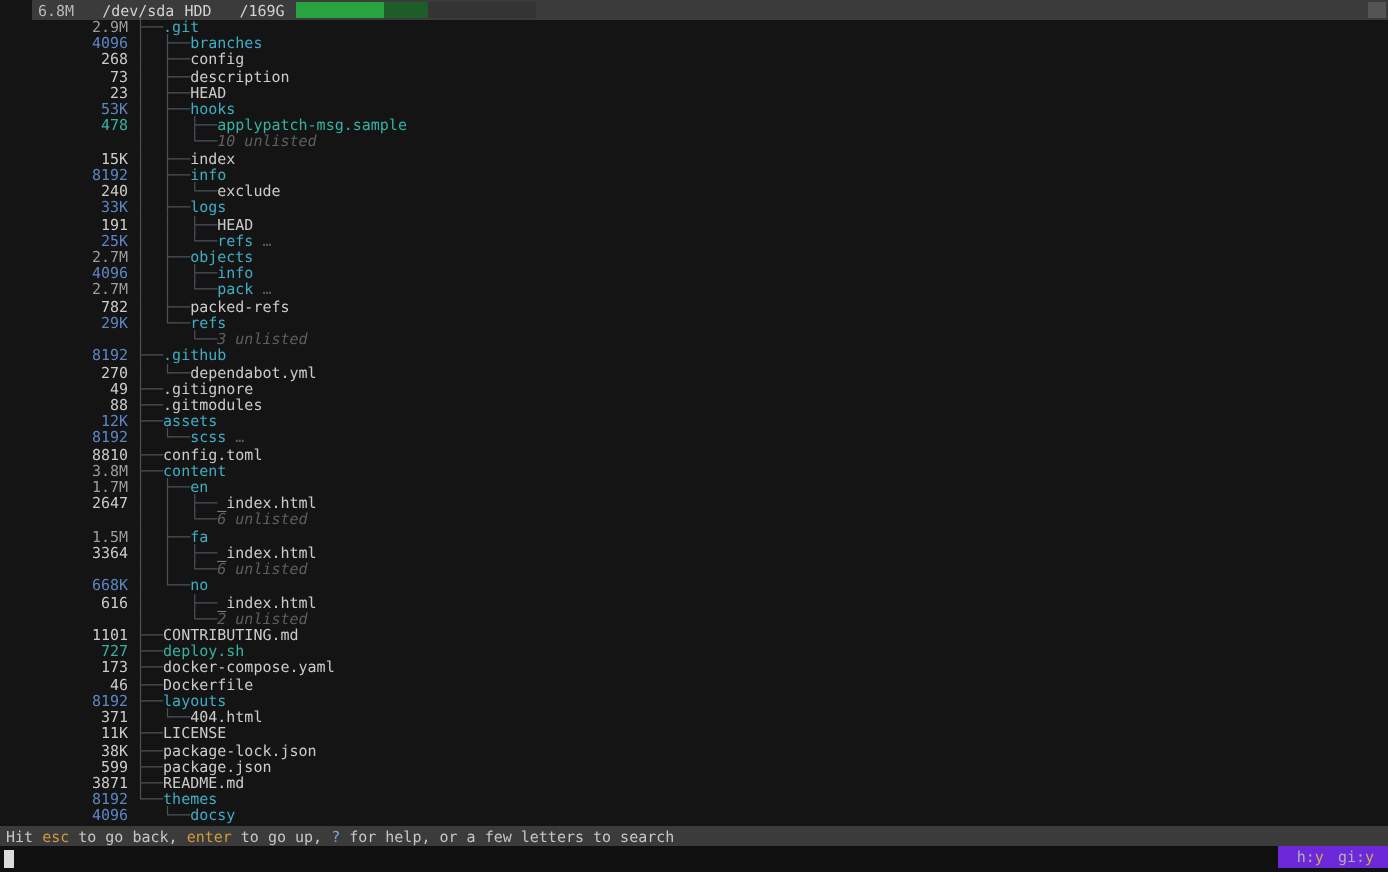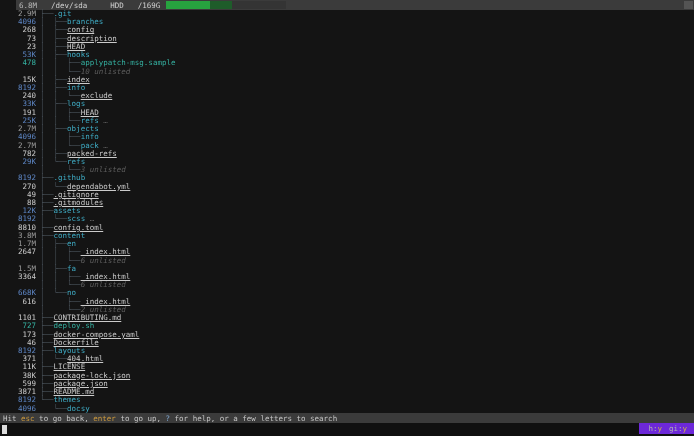--- a/index.html
+++ b/index.html
@@ -11,37 +11,37 @@
     -webkit-font-smoothing:antialiased;
   }
   
   .header{
     position:absolute;top:0;left:16px;right:0;height:10px;
     background:#3b3b3b;display:flex;align-items:center;white-space:pre;
   }
   .h-size{color:#b9b9b9;padding-left:3px;}
   .h-path{color:#e0e0e0;font-weight:bold;margin-left:5px;}
   .h-dev{color:#d2d2d2;margin-left:14px;}
-  .h-disk{color:#d2d2d2;margin-left:23px;text-align:right;}
+  .h-disk{color:#d2d2d2;margin-left:5px;text-align:right;}
   .h-cap{color:#d2d2d2;margin-left:14px;}
   .gauge{position:relative;margin-left:6px;height:8px;width:120px;background:#343434;display:flex;}
   .gfill1{height:8px;background:#27a33f;}
   .gfill2{height:8px;background:#1e5c2a;}
   .sb-thumb{position:absolute;right:1px;top:1px;width:9px;height:8px;background:#545454;}
   
   .tree{position:absolute;top:10px;left:0;right:0;}
-  .row{display:flex;height:8.22px;line-height:8.4px;white-space:pre;align-items:flex-start;}
+  .row{display:flex;height:8.22px;line-height:8.4px;white-space:pre;align-items:center;margin-left:28px;}
   .size{flex:none;width:36px;text-align:right;padding-right:0;}
   .prefix{color:#49525a;margin-left:4px;}
   .c-file{color:#cbcbcb;}
   .c-dir{color:#5d86c5;}
   .c-dirm{color:#9c9c9c;}
   .c-exe{color:#35b2a2;}
   .t-dir{color:#3fadc6;}
-  .t-file{color:#cbcbcb;text-decoration:underline;}
+  .t-file{color:#cbcbcb;}
   .t-exe{color:#35b2a2;}
   .t-unlisted{color:#5e5e5e;font-style:italic;}
   .trunc{color:#5e5e5e;}
   
   .hintbar{
     position:absolute;left:0;right:0;bottom:13px;height:10px;
     background:#3b3b3b;display:flex;align-items:center;white-space:pre;padding-left:3px;
   }
   .seg-text{color:#c6c6c6;}
   .seg-key{color:#cf9b3d;}

